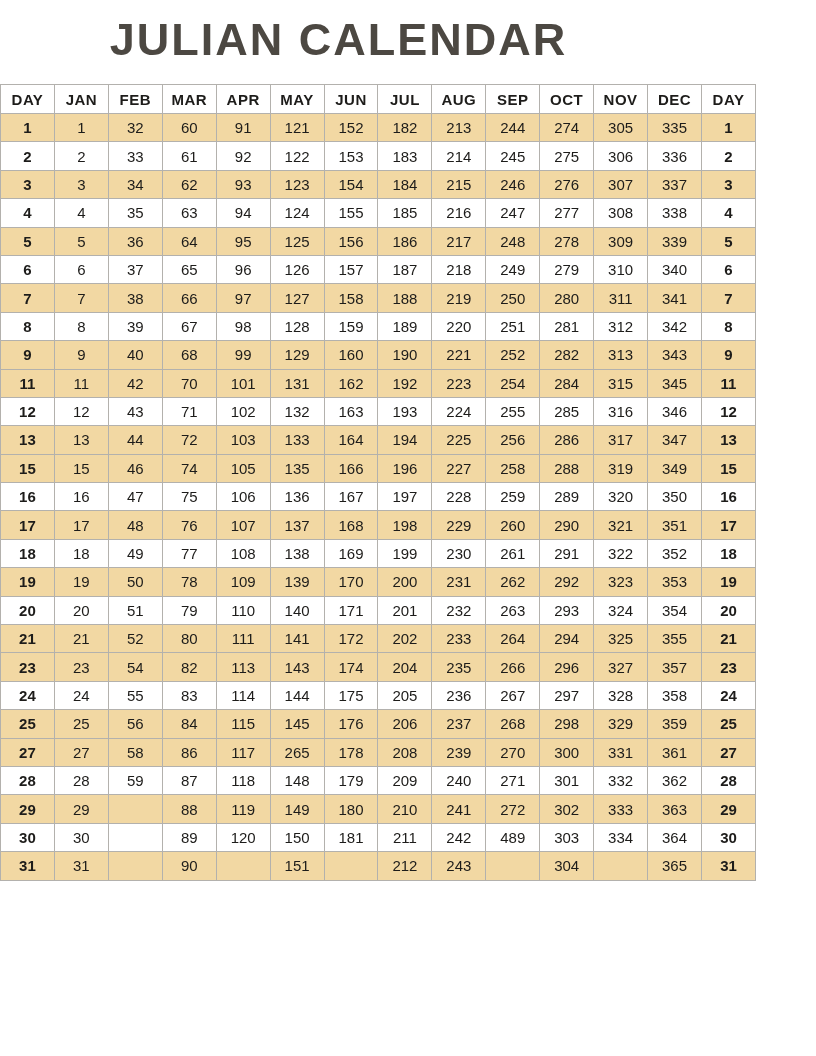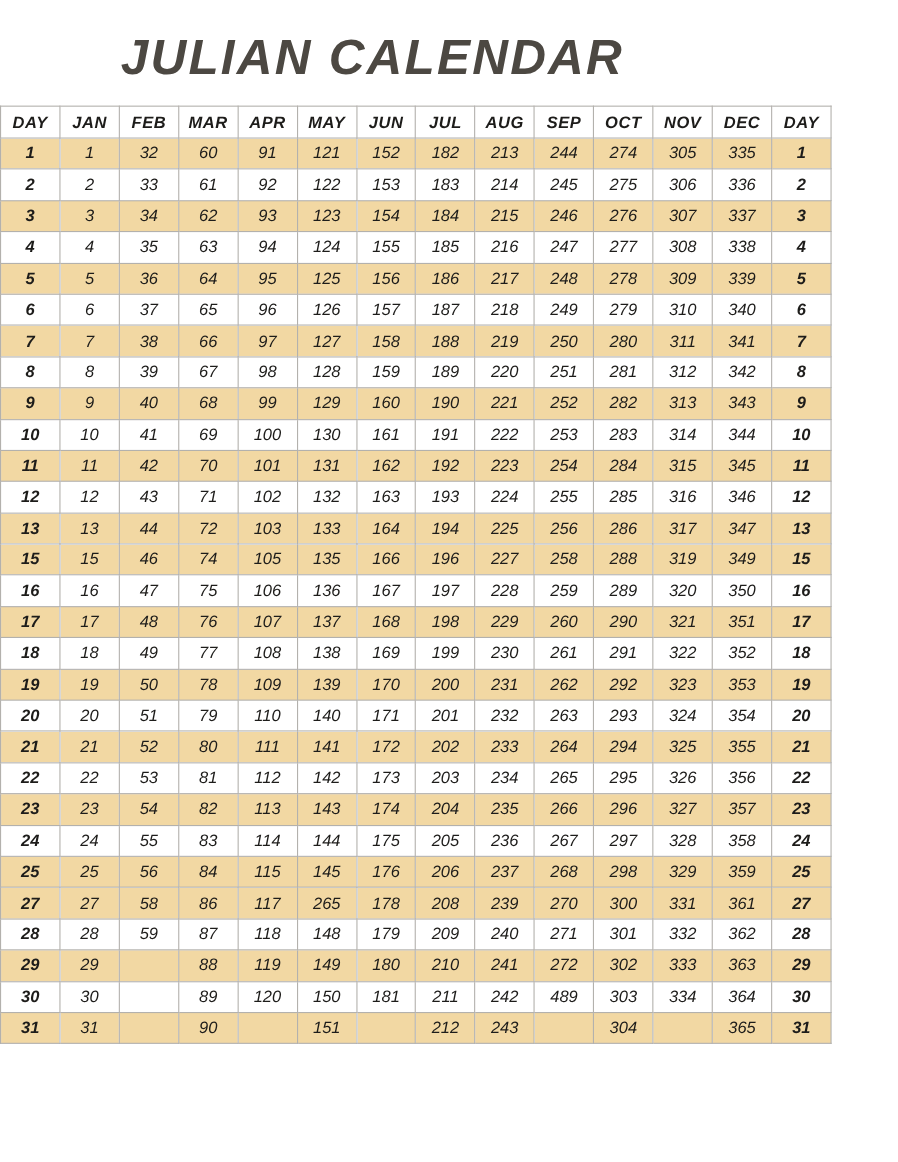--- a/index.html
+++ b/index.html
@@ -13,23 +13,22 @@
   html, body { margin: 0; padding: 0; }
   body {
     width: 816px;
     height: 1056px;
     background: var(--bg);
     font-family: "Liberation Sans", sans-serif;
   }
   .page {
     width: 677px;
     height: 1056px;
-    padding-top: 28px;
+    padding-top: 16px;
     position: relative;
-    font-style: italic;
   }
   .title {
     margin: 0;
     text-align: center;
     color: var(--title-text);
     font-size: 45px;
     line-height: 48px;
     font-weight: bold;
     letter-spacing: 2px;
   }
@@ -222,36 +221,20 @@
           <td>129</td>
           <td>160</td>
           <td>190</td>
           <td>221</td>
           <td>252</td>
           <td>282</td>
           <td>313</td>
           <td>343</td>
           <td class="day-col">9</td>
         </tr>
-        <tr>
-          <td class="day-col">10</td>
-          <td>10</td>
-          <td>41</td>
-          <td>69</td>
-          <td>100</td>
-          <td>130</td>
-          <td>161</td>
-          <td>191</td>
-          <td>222</td>
-          <td>253</td>
-          <td>283</td>
-          <td>314</td>
-          <td>344</td>
-          <td class="day-col">10</td>
-        </tr>
         <tr class="stripe">
           <td class="day-col">11</td>
           <td>11</td>
           <td>42</td>
           <td>70</td>
           <td>101</td>
           <td>131</td>
           <td>162</td>
           <td>192</td>
           <td>223</td>
@@ -398,36 +381,20 @@
           <td>141</td>
           <td>172</td>
           <td>202</td>
           <td>233</td>
           <td>264</td>
           <td>294</td>
           <td>325</td>
           <td>355</td>
           <td class="day-col">21</td>
         </tr>
-        <tr>
-          <td class="day-col">22</td>
-          <td>22</td>
-          <td>53</td>
-          <td>81</td>
-          <td>112</td>
-          <td>142</td>
-          <td>173</td>
-          <td>203</td>
-          <td>234</td>
-          <td>265</td>
-          <td>295</td>
-          <td>326</td>
-          <td>356</td>
-          <td class="day-col">22</td>
-        </tr>
         <tr class="stripe">
           <td class="day-col">23</td>
           <td>23</td>
           <td>54</td>
           <td>82</td>
           <td>113</td>
           <td>143</td>
           <td>174</td>
           <td>204</td>
           <td>235</td>

